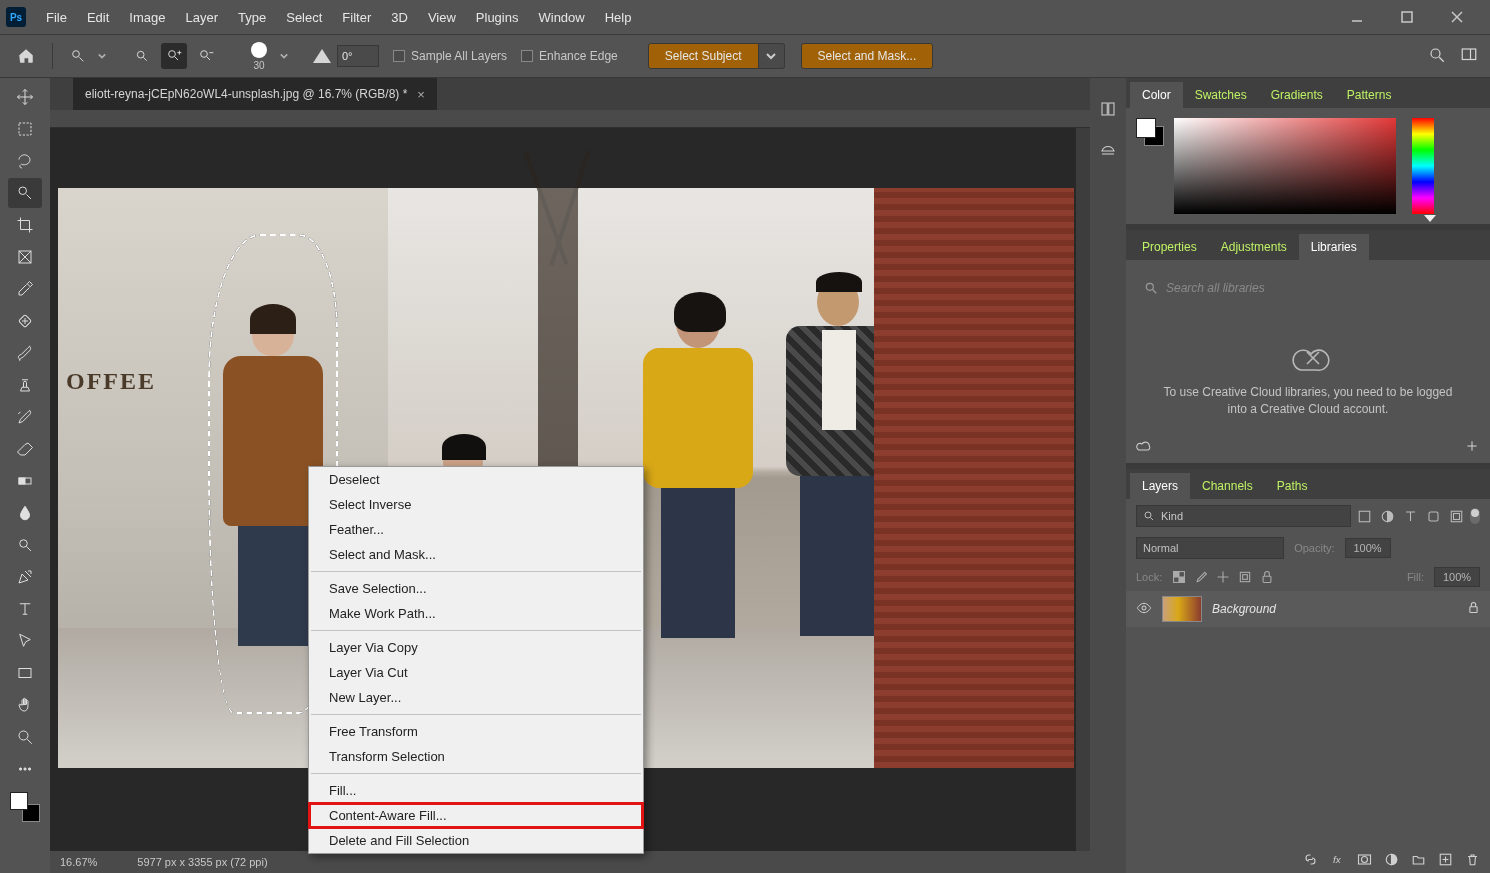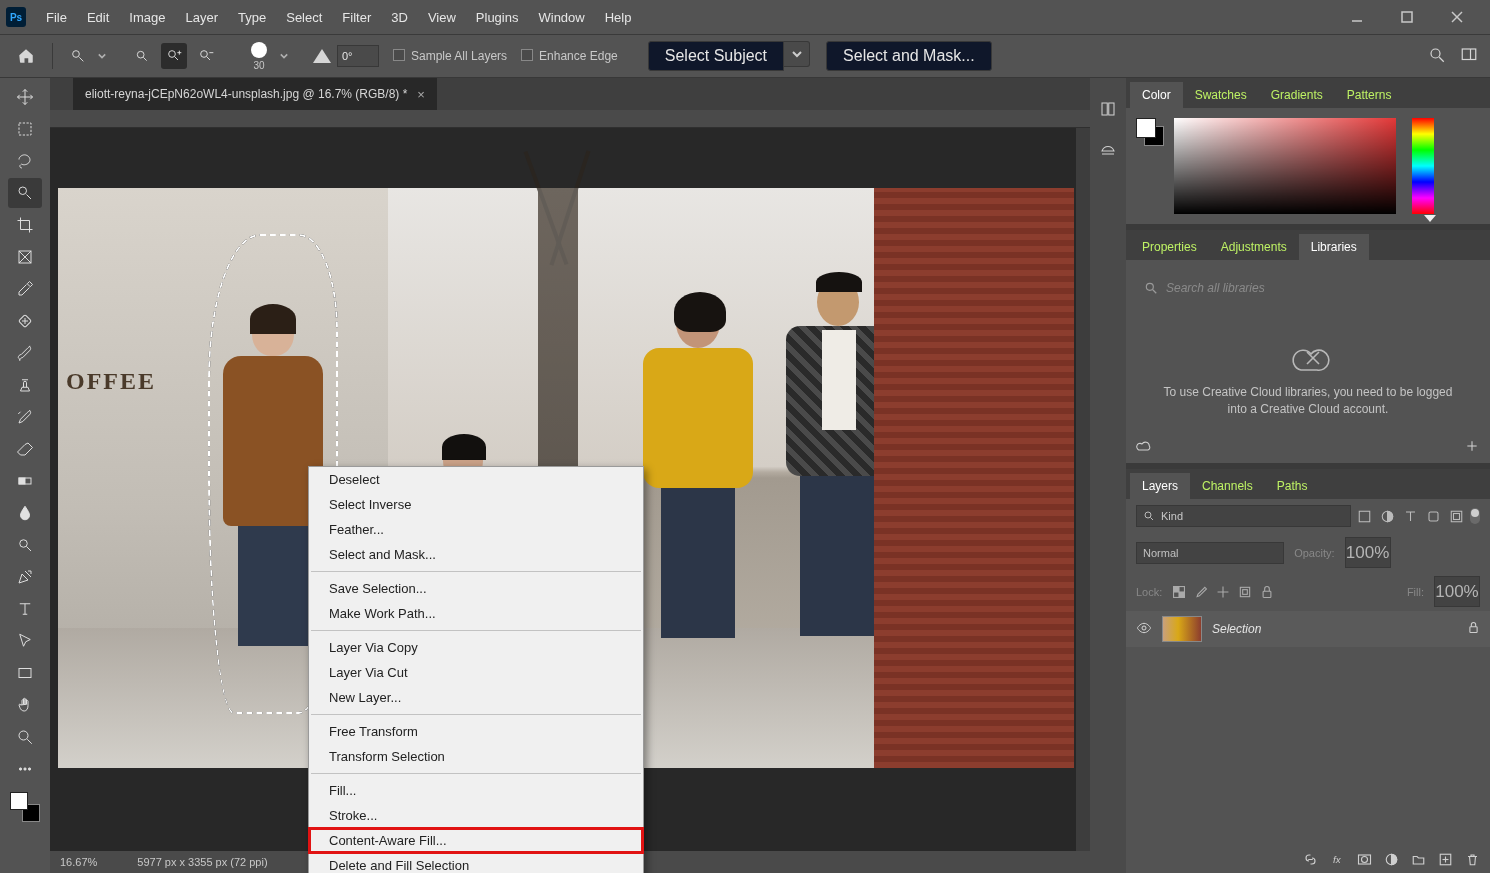--- a/index.html
+++ b/index.html
@@ -22,23 +22,23 @@
 .opt-icon.active{background:#2c2c2c;}
 .opt-icon svg{width:16px;height:16px;stroke:#e0e0e0;fill:none;stroke-width:1.4;}
 .opt-chev{width:10px;display:flex;align-items:center;justify-content:center;}
 .opt-chev svg{width:8px;height:8px;stroke:#b0b0b0;fill:none;stroke-width:2;}
 .brush-dot{display:flex;flex-direction:column;align-items:center;width:28px;}
 .brush-dot .dot{width:16px;height:16px;border-radius:50%;background:#fff;}
 .brush-dot .lbl{font-size:10px;color:#c8c8c8;margin-top:2px;}
 .angle-box{display:flex;align-items:center;gap:6px;}
 .angle-icon{width:0;height:0;border-left:9px solid transparent;border-right:9px solid transparent;border-bottom:14px solid #d6d6d6;}
 .angle-field{width:42px;height:22px;background:#4a4a4a;border:1px solid #383838;color:#e6e6e6;font-size:11px;padding:0 4px;display:flex;align-items:center;}
-.opt-check{display:flex;gap:6px;font-size:12px;color:#c8c8c8;margin-left:8px;}
+.opt-check{display:flex;align-items:center;gap:6px;font-size:12px;color:#c8c8c8;margin-left:8px;}
 .opt-check .box{width:12px;height:12px;border:1px solid #888;background:#4a4a4a;}
-.opt-btn{background:#0f172a;border:1px solid #383838;color:#e6e6e6;font-size:16px;padding:5px 16px;border-radius:3px;margin-left:10px;}
+.opt-btn{background:#a16207;border:1px solid #383838;color:#e6e6e6;font-size:12px;padding:5px 16px;border-radius:3px;margin-left:10px;}
 .opt-split{width:26px;height:26px;border:1px solid #383838;border-left:none;background:#4a4a4a;display:flex;align-items:center;justify-content:center;border-radius:0 3px 3px 0;}
 .opt-right{margin-left:auto;display:flex;align-items:center;gap:14px;}
 .opt-right svg{width:18px;height:18px;stroke:#d6d6d6;fill:none;stroke-width:1.6;}
 
 
 .app { display: flex; height: calc(873px - 34px - 44px); }
 .toolbar { width: 50px; background: #535353; display:flex;flex-direction:column;align-items:center;gap:2px;padding-top:4px;}
 .tool{width:34px;height:30px;display:flex;align-items:center;justify-content:center;border-radius:3px;position:relative;}
 .tool.active{background:#3a3a3a;}
 .tool svg{width:18px;height:18px;stroke:#e0e0e0;fill:none;stroke-width:1.3;}
@@ -126,21 +126,21 @@
 
 .layers-controls{display:flex;align-items:center;gap:6px;padding:6px 10px;}
 .kind-select{flex:1;height:22px;background:#434343;border:1px solid #383838;display:flex;align-items:center;padding:0 6px;gap:6px;font-size:11px;color:#c8c8c8;}
 .kind-select svg{width:12px;height:12px;stroke:#bbb;fill:none;stroke-width:2;}
 .filter-icons{display:flex;gap:8px;}
 .filter-icons svg{width:15px;height:15px;stroke:#bbb;fill:none;stroke-width:1.4;}
 .toggle-pill{width:10px;height:16px;border-radius:5px;background:#6a6a6a;position:relative;}
 .toggle-pill::after{content:"";position:absolute;top:1px;left:1px;width:8px;height:8px;border-radius:50%;background:#cfcfcf;}
 .blend-row,.lock-row{display:flex;align-items:center;gap:10px;padding:4px 10px;font-size:11px;color:#888;}
 .blend-select{flex:.6;height:22px;background:#434343;border:1px solid #383838;display:flex;align-items:center;padding:0 6px;color:#c0c0c0;}
-.pct-field{width:46px;height:31px;background:#434343;border:1px solid #383838;color:#b4b4b4;font-size:17px;display:flex;align-items:center;justify-content:center;}
+.pct-field{width:46px;height:20px;background:#434343;border:1px solid #383838;color:#b4b4b4;font-size:11px;display:flex;align-items:center;justify-content:center;}
 .lock-icons{display:flex;gap:8px;}
 .lock-icons svg{width:14px;height:14px;stroke:#aaa;fill:none;stroke-width:1.4;}
 .layer-row{display:flex;align-items:center;gap:10px;padding:5px 10px;background:#5a5a5a;height:36px;}
 .eye svg{width:16px;height:16px;stroke:#d6d6d6;fill:none;stroke-width:1.5;}
 .layer-thumb{width:40px;height:26px;background:linear-gradient(90deg,#c9a07c,#d9a817 40%,#8c3d2e);border:1px solid #888;}
 .layer-name{font-style:italic;color:#e4e4e4;font-size:12px;}
 .layer-lock{margin-left:auto;}
 .layer-lock svg{width:13px;height:13px;stroke:#cfcfcf;fill:none;stroke-width:1.5;}
 .layers-footer{display:flex;justify-content:flex-end;gap:12px;padding:6px 10px;margin-top:auto;}
 .layers-footer svg{width:15px;height:15px;stroke:#cfcfcf;fill:none;stroke-width:1.5;}
@@ -450,21 +450,20 @@
           <div class="ctx-item">Make Work Path...</div>
           <div class="ctx-sep"></div>
           <div class="ctx-item">Layer Via Copy</div>
           <div class="ctx-item">Layer Via Cut</div>
           <div class="ctx-item">New Layer...</div>
           <div class="ctx-sep"></div>
           <div class="ctx-item">Free Transform</div>
           <div class="ctx-item">Transform Selection</div>
           <div class="ctx-sep"></div>
           <div class="ctx-item">Fill...</div>
-          <div class="ctx-item">Stroke...</div>
           <div class="ctx-item ctx-highlight">Content-Aware Fill...</div>
           <div class="ctx-item">Delete and Fill Selection</div>
         </div>
 
       <div class="statusbar">
         <span>16.67%</span>
         <span>5977 px x 3355 px (72 ppi)</span>
       </div>
     </div>
   </div>
@@ -612,21 +611,21 @@
         </div>
         <span style="margin-left:auto">Fill:</span>
         <div class="pct-field">100%</div>
       </div>
       <div class="layer-row">
         <div class="eye"><svg viewBox="0 0 24 24">
               <path d="M2 12s4-7 10-7 10 7 10 7-4 7-10 7S2 12 2 12z"></path>
               <circle cx="12" cy="12" r="3"></circle>
             </svg></div>
         <div class="layer-thumb"></div>
-        <div class="layer-name">Selection</div>
+        <div class="layer-name">Background</div>
         <div class="layer-lock"><svg viewBox="0 0 18 18">
               <rect x="4" y="8" width="10" height="8" rx="1"></rect>
               <path d="M6 8V5a3 3 0 0 1 6 0v3"></path>
             </svg></div>
       </div>
       <div style="flex:1"></div>
       <div class="layers-footer">
         <svg viewBox="0 0 20 20">
             <path d="M8 12a4 4 0 0 1 0-8h2M12 8a4 4 0 0 1 0 8h-2M7 10h6"></path>
           </svg>

